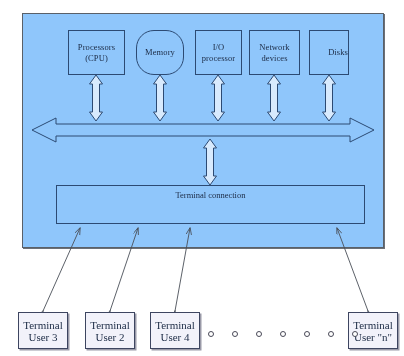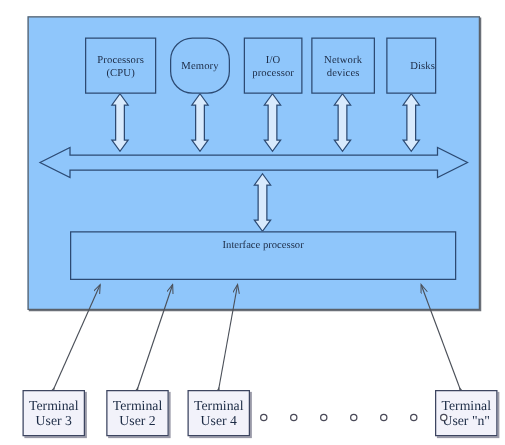--- a/index.html
+++ b/index.html
@@ -151,21 +151,21 @@
   <div class="compBox" style="left:195px; top:30px; width:47px; height:45px;">
     <span>I/O</span>
     <span>processor</span>
   </div>
 
   <div class="compBox" style="left:309px; top:30px; width:40px; height:45px;align-items:flex-end;">
     <span>Disks</span>
   </div>
 
   <div id="ifaceBox">
-    <span>Interface processor</span>
+    <span>Terminal connection</span>
   </div>
 
   <div class="termBox" style="left:18px; top:312px;">
     <span>Terminal</span>
     <span>User 3</span>
   </div>
   <div class="termBox" style="left:85px; top:312px;">
     <span>Terminal</span>
     <span>User 2</span>
   </div>

